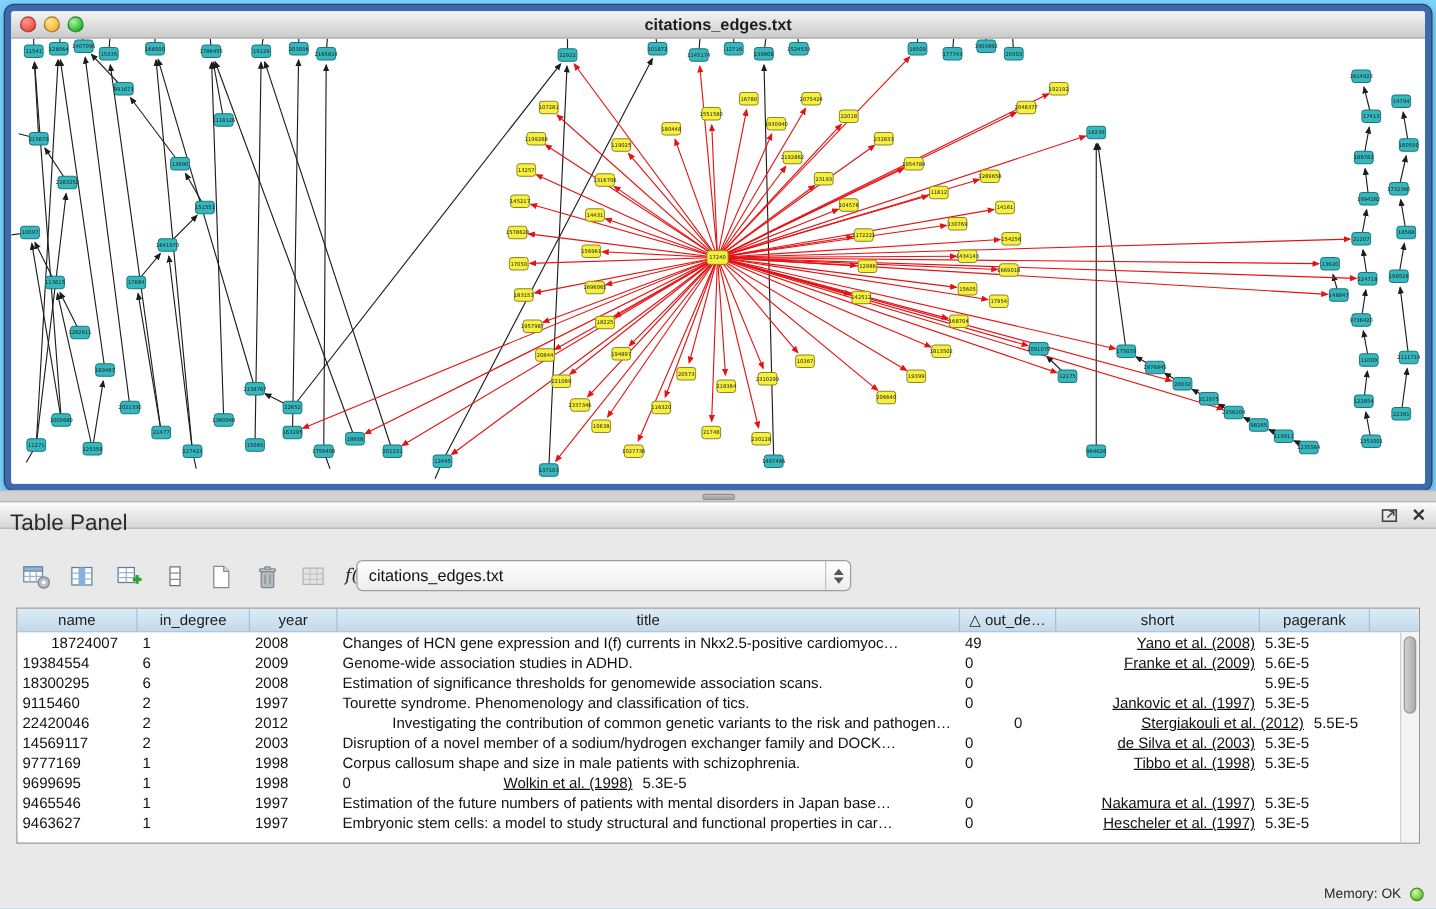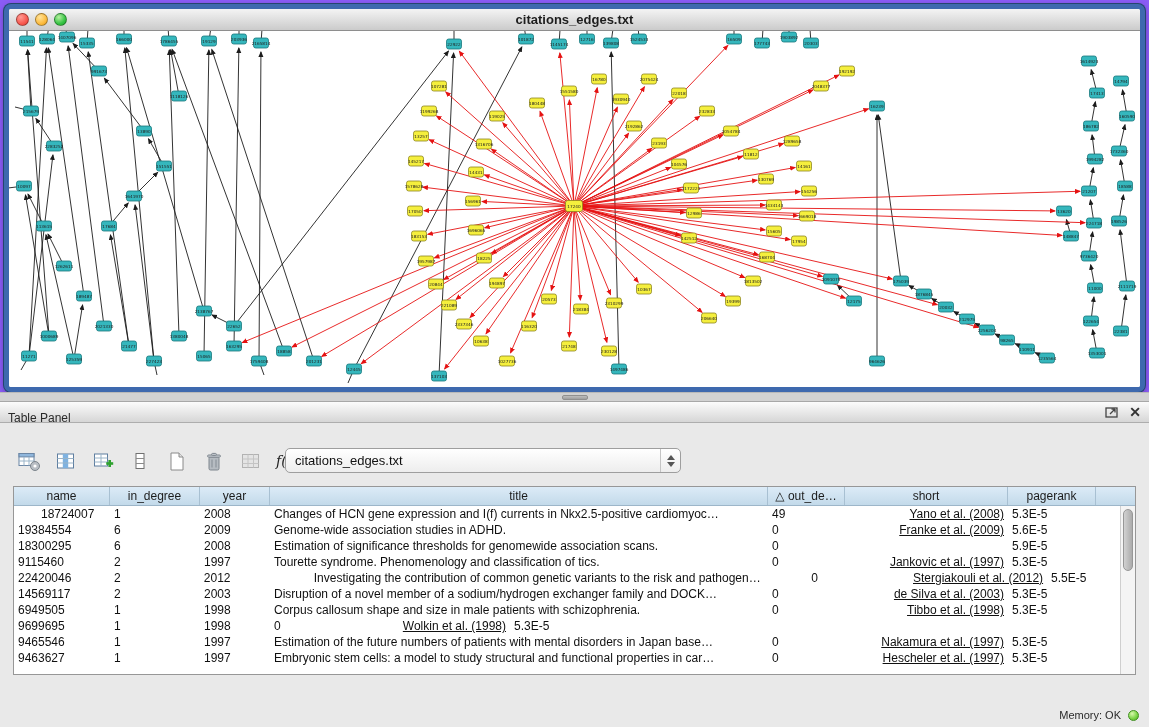--- a/index.html
+++ b/index.html
@@ -1,18 +1,18 @@
 <!DOCTYPE html>
 <html><head>
 <meta charset="utf-8">
 <style>
   * { margin:0; padding:0; box-sizing:border-box; }
   html,body { background:#d9d9d9; }
   body { font-family:"Liberation Sans", sans-serif; }
-  #screen { position:relative; width:1149px; height:727px; background:#8b5cf6; overflow:hidden; }
+  #screen { position:relative; width:1149px; height:727px; background:#7dd3fc; overflow:hidden; }
 
   
   .graph-window { position:absolute; left:4px; top:4px; width:1141px; height:388px;
     border:5px solid #3e69ae; border-radius:7px; background:#fff; overflow:hidden;
     box-shadow:0 0 0 1px #25456f, 0 2px 6px rgba(0,0,0,.35); }
   .titlebar { height:22px; background:linear-gradient(#f4f4f4,#cbcbcb); border-bottom:1px solid #8e8e8e;
     position:relative; display:flex; align-items:center; justify-content:center; }
   .win-title { font-size:13px; font-weight:bold; color:#1d1d1d; }
   .lights { position:absolute; left:7px; top:4px; display:flex; gap:6px; }
   .light { width:13px; height:13px; border-radius:50%; border:1px solid rgba(0,0,0,.35); }
@@ -26,21 +26,21 @@
   .splitter { position:absolute; left:0; top:392px; width:1149px; height:9px; background:#d2d2d2;
     border-top:1px solid #b9b9b9; }
   .grip { position:absolute; left:50%; top:2px; transform:translateX(-50%); width:26px; height:5px;
     background:linear-gradient(#bdbdbd,#9f9f9f); border-radius:2px; border:1px solid #8f8f8f; }
 
   
   .table-panel { position:absolute; left:0; top:401px; width:1149px; height:326px; background:#e9e9e9;
     border-top:1px solid #a8a8a8; }
   .panel-header { height:21px; background:linear-gradient(#fcfcfc,#d6d6d6); border-bottom:1px solid #adadad;
     display:flex; align-items:center; padding:0 8px; }
-  .panel-title { font-size:12px; color:#2a2a2a;margin-top:12px; }
+  .panel-title { font-size:18px; color:#2a2a2a;margin-top:12px; }
   .panel-header .spacer { flex:1; }
   .ph-btn { background:none; border:none; cursor:default; display:flex; align-items:center; margin-left:10px; padding:0; }
   .close-glyph { font-size:14px; font-weight:bold; color:#333; line-height:14px; }
 
   .toolbar { position:absolute; left:14px; top:45px; height:28px; display:flex; align-items:center; gap:7px; }
   .tb-btn { width:30px; height:26px; border:none; background:transparent; display:flex; align-items:center;
     justify-content:center; padding:0; }
   .fx-label { font-family:"DejaVu Serif", serif; font-style:italic; font-size:14px; color:#222; }
 
   .combo { position:absolute; left:285px; top:46px; width:396px; height:25px; border:1px solid #9e9e9e;
@@ -965,21 +965,21 @@
           <div class="trow">
             <div class="tcell c0" style="width: 96px;">14569117</div>
             <div class="tcell c1" style="width: 90px;">2</div>
             <div class="tcell c2" style="width: 70px;">2003</div>
             <div class="tcell c3" style="width: 498px;">Disruption of a novel member of a sodium/hydrogen exchanger family and DOCK…</div>
             <div class="tcell c4" style="width: 77px;">0</div>
             <div class="tcell c5" style="width: 163px;">de Silva et al. (2003)</div>
             <div class="tcell c6" style="width: 88px;">5.3E-5</div>
           </div>
           <div class="trow">
-            <div class="tcell c0" style="width: 96px;">6949505</div>
+            <div class="tcell c0" style="width: 96px;">9777169</div>
             <div class="tcell c1" style="width: 90px;">1</div>
             <div class="tcell c2" style="width: 70px;">1998</div>
             <div class="tcell c3" style="width: 498px;">Corpus callosum shape and size in male patients with schizophrenia.</div>
             <div class="tcell c4" style="width: 77px;">0</div>
             <div class="tcell c5" style="width: 163px;">Tibbo et al. (1998)</div>
             <div class="tcell c6" style="width: 88px;">5.3E-5</div>
           </div>
           <div class="trow">
             <div class="tcell c0" style="width: 96px;">9699695</div>
             <div class="tcell c1" style="width: 90px;">1</div>

